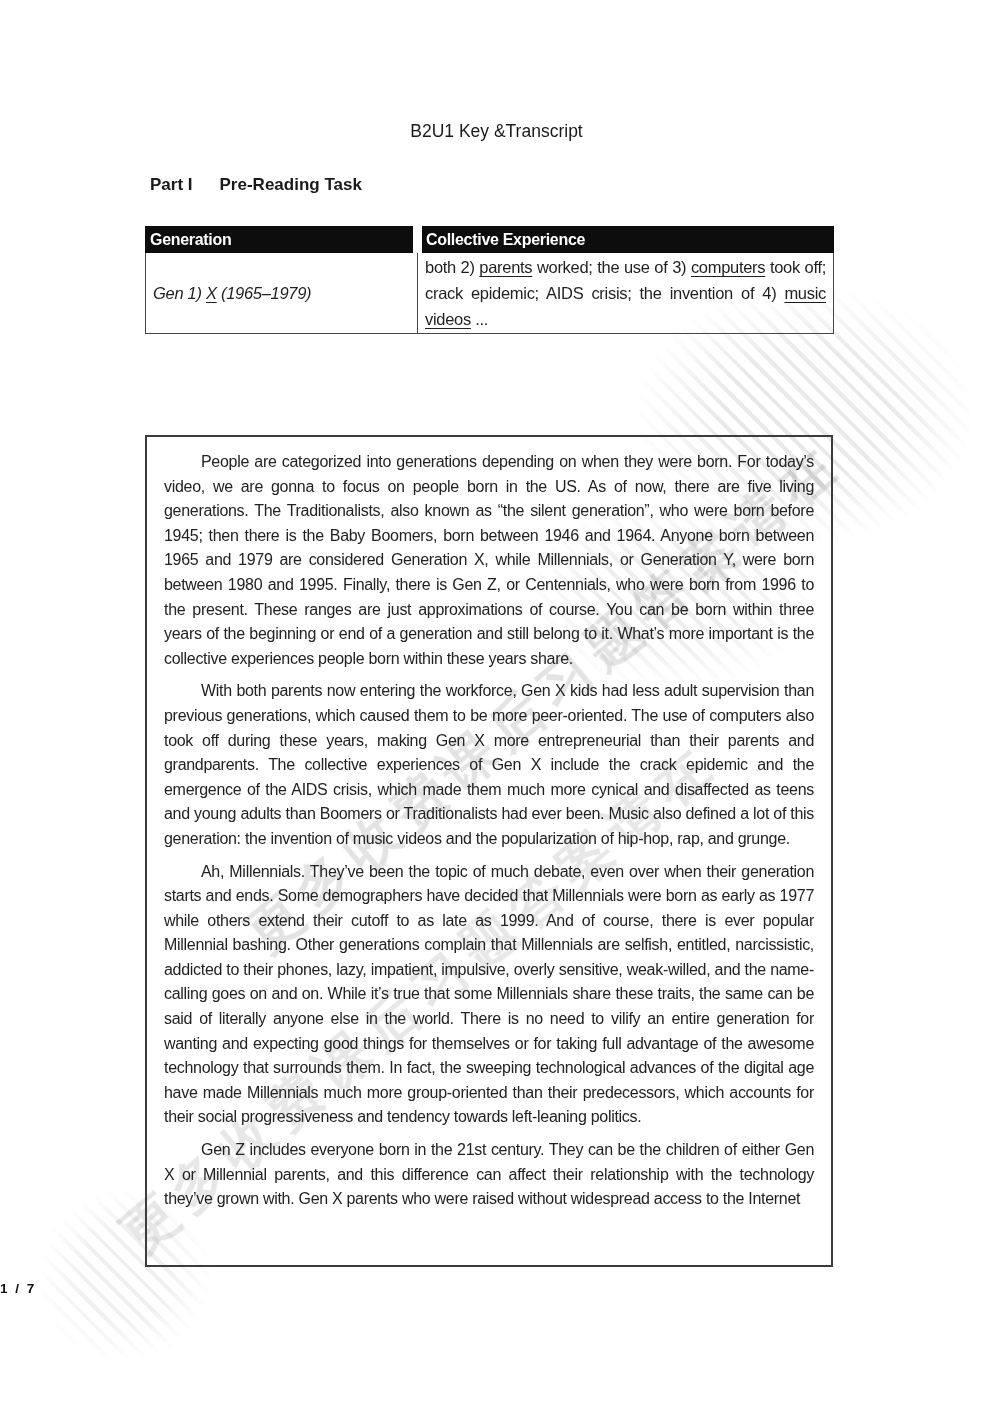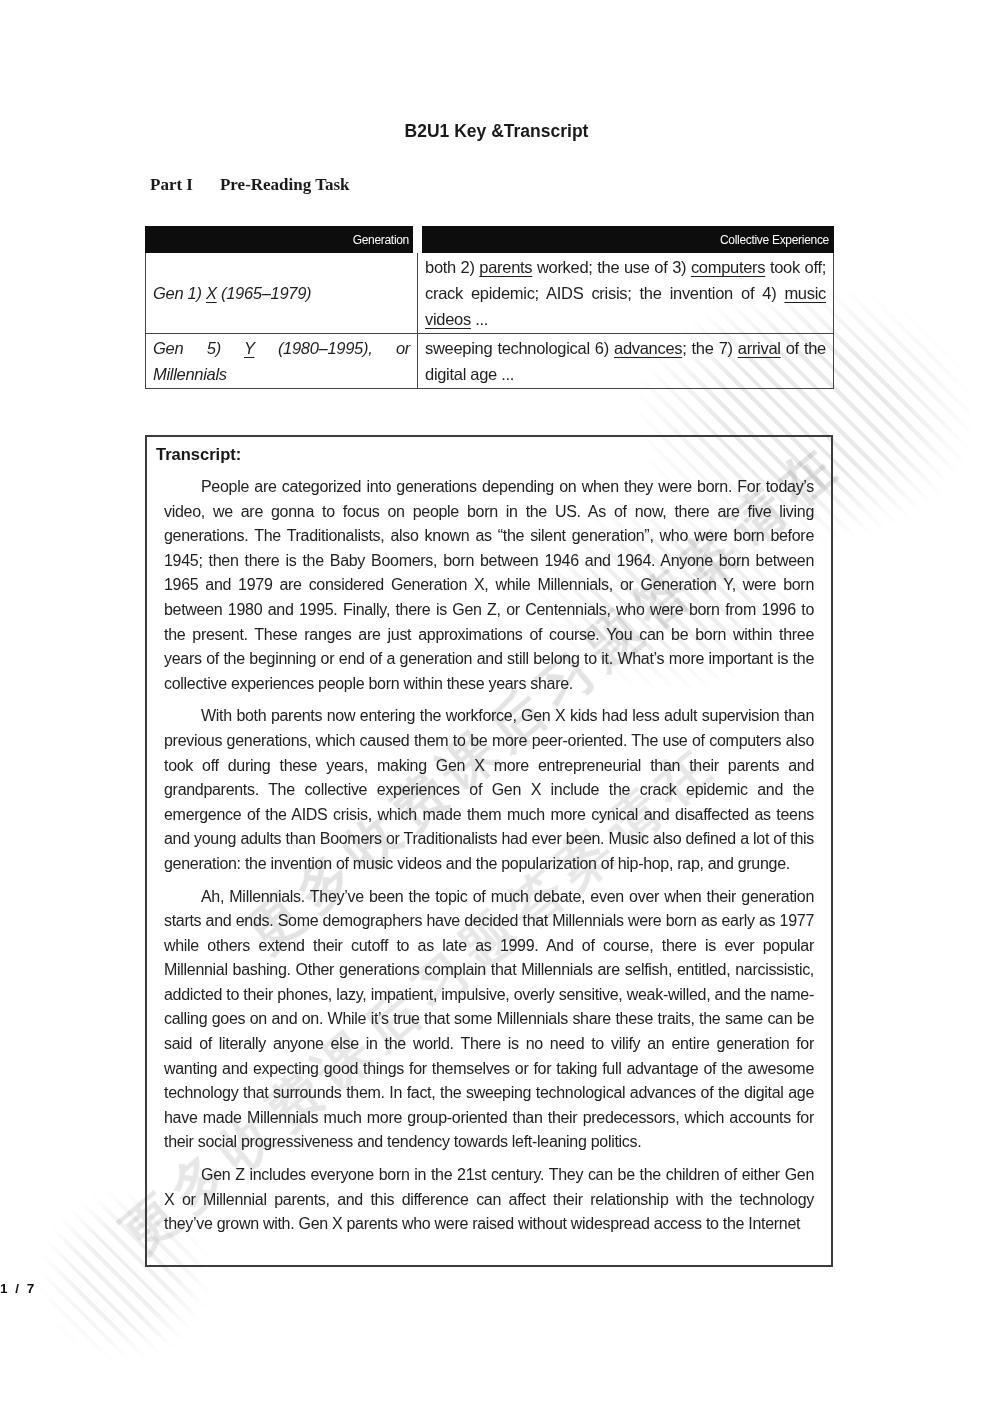--- a/index.html
+++ b/index.html
@@ -23,35 +23,35 @@
     -webkit-mask-image:radial-gradient(ellipse at center, #000 35%, transparent 74%);
             mask-image:radial-gradient(ellipse at center, #000 35%, transparent 74%);
   }
   .s1 { left:640px; top:290px; width:330px; height:250px; }
   .s2 { left:530px; top:500px; width:280px; height:190px; opacity:.8; }
   .s3 { left:40px;  top:1190px; width:170px; height:170px; opacity:.7; }
   
   .content { position:absolute; inset:0; z-index:1; }
   .doc-title {
     position:absolute; top:121px; left:0; width:100%;
-    text-align:center; font-size:17.5px; font-weight:bold; color:#1a1a1a;
+    text-align:center; font-size:17.5px; font-weight:normal; color:#1a1a1a;
   }
-  .part-heading { position:absolute; top:175px; left:150px; font-size:17px; font-weight:bold; color:#1a1a1a;font-family:Liberation Serif, serif; }
+  .part-heading { position:absolute; top:175px; left:150px; font-size:17px; font-weight:bold; color:#1a1a1a; }
   .part-heading .part-label { margin-right:27px; }
   
   .gen-table {
     position:absolute; top:226px; left:145px; width:688px;
     border-collapse:collapse; table-layout:fixed;
     font-size:16.5px; letter-spacing:-0.3px; color:#1f1f1f;
   }
   .gen-table col.c1 { width:272px; }
   .gen-table col.c2 { width:416px; }
   .gen-table th {
-    background:#0d0d0d; color:#ffffff; font-weight:normal; text-align:right;
-    font-size:12px; padding:2px 4px; height:21px; border:1.5px solid #0d0d0d;
+    background:#0d0d0d; color:#ffffff; font-weight:bold; text-align:left;
+    font-size:16px; padding:2px 4px; height:21px; border:1.5px solid #0d0d0d;
   }
   .gen-table th:first-child { border-right:9px solid #ffffff; }
   .gen-table td {
     border:1.5px solid #454545; padding:1px 7px;
     line-height:26px; text-align:justify;
   }
   .gen-table td.cell-gen { vertical-align:middle;font-style:italic; }
   .gen-table td.cell-exp { vertical-align:middle; }
   .gen-table span.u { text-decoration:underline; text-underline-offset:3px; text-decoration-thickness:1.3px; }
   
@@ -100,29 +100,24 @@
         <tr>
           <th>Generation</th>
           <th>Collective Experience</th>
         </tr>
       </thead>
       <tbody id="table-body">
           <tr>
             <td class="cell-gen"><span>Gen 1) </span><span class="u">X</span><span> (1965–1979)</span></td>
             <td class="cell-exp"><span>both 2) </span><span class="u">parents</span><span> worked; the use of 3) </span><span class="u">computers</span><span> took off; crack epidemic; AIDS crisis; the invention of 4) </span><span class="u">music videos</span><span> ...</span></td>
           </tr>
-          <tr>
-            <td class="cell-gen"><span>Gen 5) </span><span class="u">Y</span><span> (1980–1995), or Millennials</span></td>
-            <td class="cell-exp"><span>sweeping technological 6) </span><span class="u">advances</span><span>; the 7) </span><span class="u">arrival</span><span> of the digital age ...</span></td>
-          </tr>
         </tbody>
     </table>
 
     <div class="transcript-box">
-      <div class="transcript-label">Transcript:</div>
       <div id="paras">
           <p class="para">People are categorized into generations depending on when they were born. For today’s video, we are gonna to focus on people born in the US. As of now, there are five living generations. The Traditionalists, also known as “the silent generation”, who were born before 1945; then there is the Baby Boomers, born between 1946 and 1964. Anyone born between 1965 and 1979 are considered Generation X, while Millennials, or Generation Y, were born between 1980 and 1995. Finally, there is Gen Z, or Centennials, who were born from 1996 to the present. These ranges are just approximations of course. You can be born within three years of the beginning or end of a generation and still belong to it. What’s more important is the collective experiences people born within these years share.</p>
           <p class="para">With both parents now entering the workforce, Gen X kids had less adult supervision than previous generations, which caused them to be more peer-oriented. The use of computers also took off during these years, making Gen X more entrepreneurial than their parents and grandparents. The collective experiences of Gen X include the crack epidemic and the emergence of the AIDS crisis, which made them much more cynical and disaffected as teens and young adults than Boomers or Traditionalists had ever been. Music also defined a lot of this generation: the invention of music videos and the popularization of hip-hop, rap, and grunge.</p>
           <p class="para">Ah, Millennials. They’ve been the topic of much debate, even over when their generation starts and ends. Some demographers have decided that Millennials were born as early as 1977 while others extend their cutoff to as late as 1999. And of course, there is ever popular Millennial bashing. Other generations complain that Millennials are selfish, entitled, narcissistic, addicted to their phones, lazy, impatient, impulsive, overly sensitive, weak-willed, and the name-calling goes on and on. While it’s true that some Millennials share these traits, the same can be said of literally anyone else in the world. There is no need to vilify an entire generation for wanting and expecting good things for themselves or for taking full advantage of the awesome technology that surrounds them. In fact, the sweeping technological advances of the digital age have made Millennials much more group-oriented than their predecessors, which accounts for their social progressiveness and tendency towards left-leaning politics.</p>
           <p class="para">Gen Z includes everyone born in the 21st century. They can be the children of either Gen X or Millennial parents, and this difference can affect their relationship with the technology they’ve grown with. Gen X parents who were raised without widespread access to the Internet</p>
         </div>
     </div>
 
     <div class="page-footer">1 / 7</div>
   </div>

